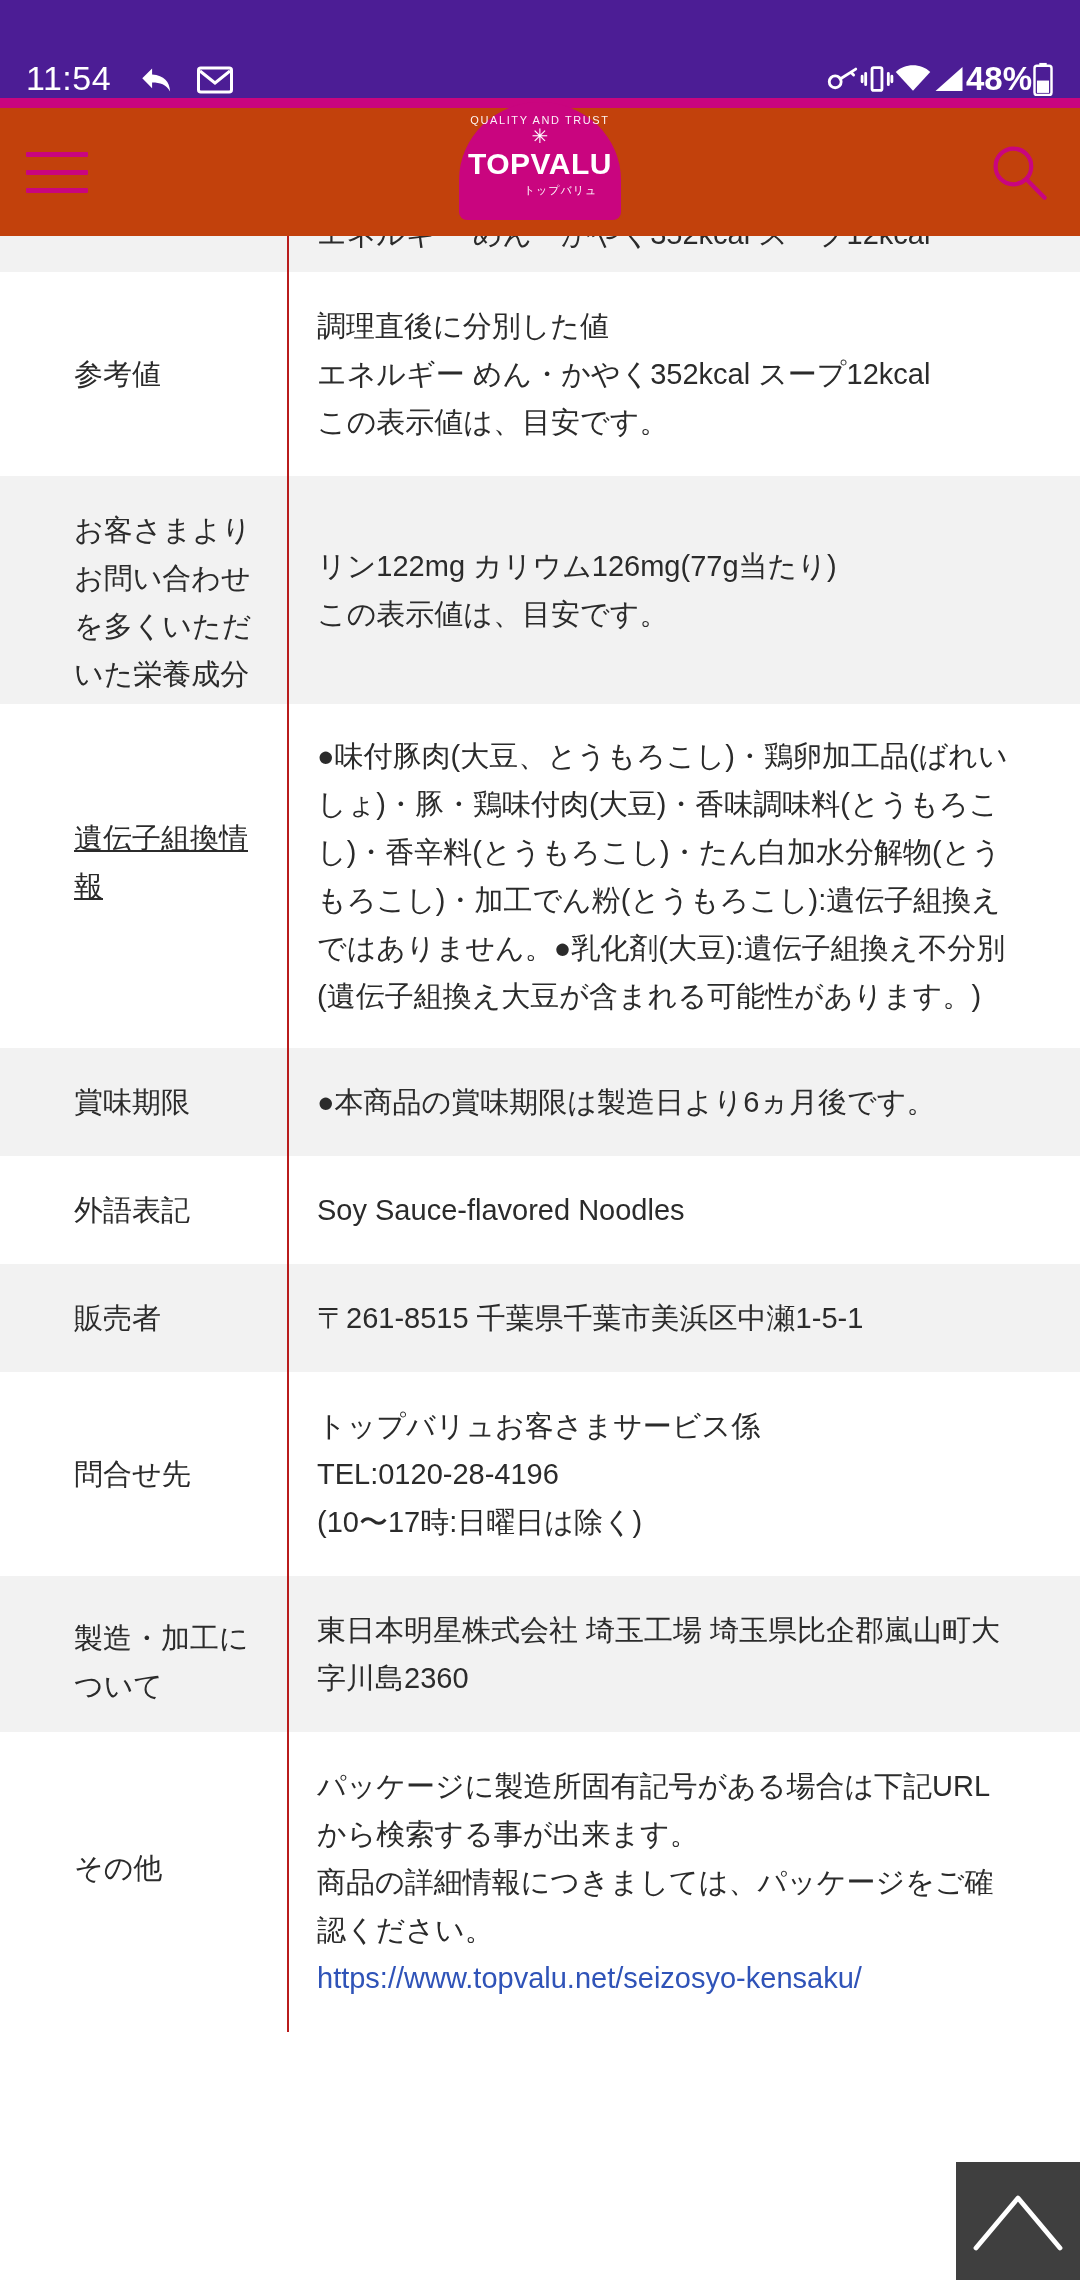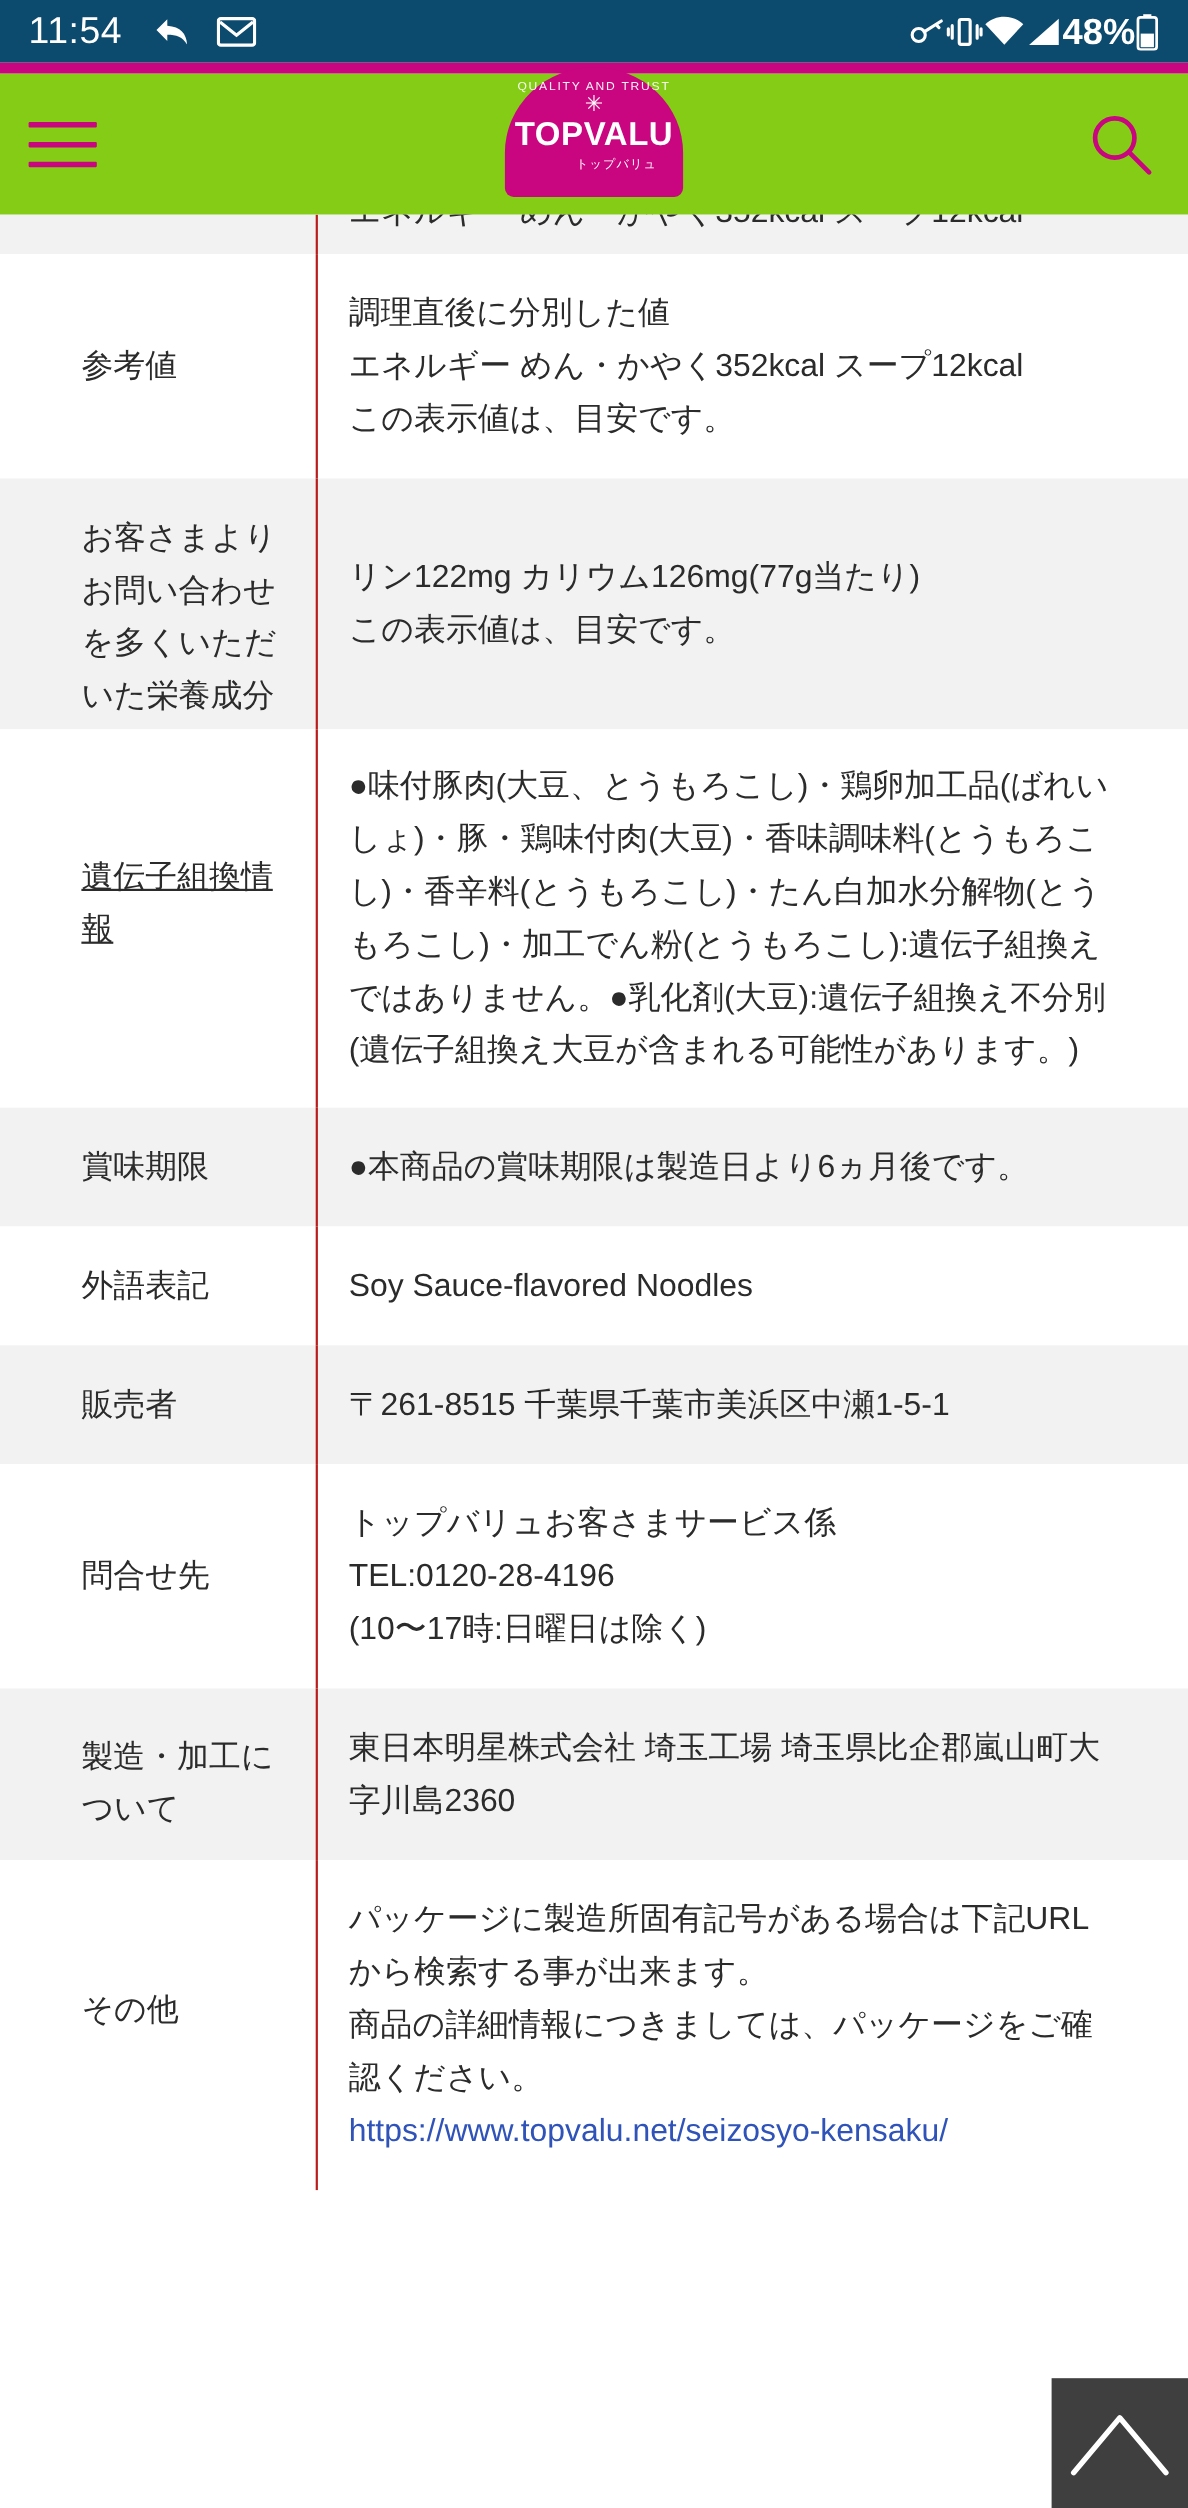--- a/index.html
+++ b/index.html
@@ -6,42 +6,42 @@
   html, body {
     margin: 0; padding: 0;
     width: 1080px; height: 2280px;
     background: #ffffff;
     font-family: "Liberation Sans", "DejaVu Sans", sans-serif;
     overflow: hidden;
   }
 
   
   .statusbar {
-    height: 57px;
-    background: #0c4a6e;
+    height: 98px;
+    background: #4c1d95;
     color: #ffffff;
     display: flex;
-    align-items: center;
+    align-items: flex-end;
     padding: 0 26px;
     font-size: 34px;
     letter-spacing: 0.5px;
   }
   .statusbar .clock { font-size: 34px; font-weight: 400; }
   .status-left-icons { display: flex; align-items: center; gap: 20px; margin-left: 26px; }
   .status-right { margin-left: auto; display: flex; align-items: center; }
   .battery-pct { font-size: 33px; font-weight: 700; letter-spacing: 0; }
   .svg-ic { display: block; }
 
   
   .top-strip { height: 10px; background: #c9057f; width: 100%; }
 
   
   .header {
     height: 128px;
-    background: #84cc16;
+    background: #c2410c;
     display: flex;
     align-items: center;
     justify-content: space-between;
     padding: 0 30px 0 26px;
     position: relative;
   }
   .hamburger { width: 62px; display: flex; flex-direction: column; gap: 13px; padding: 6px 0; cursor: pointer; }
   .hamburger span { display: block; height: 5px; background: #c9057f; border-radius: 1px; }
 
   .logo {

